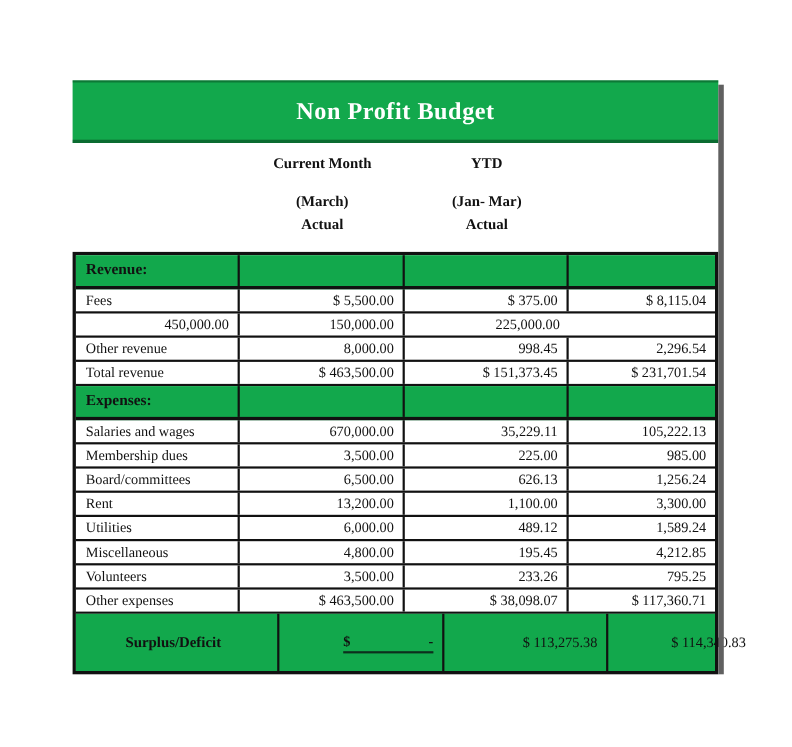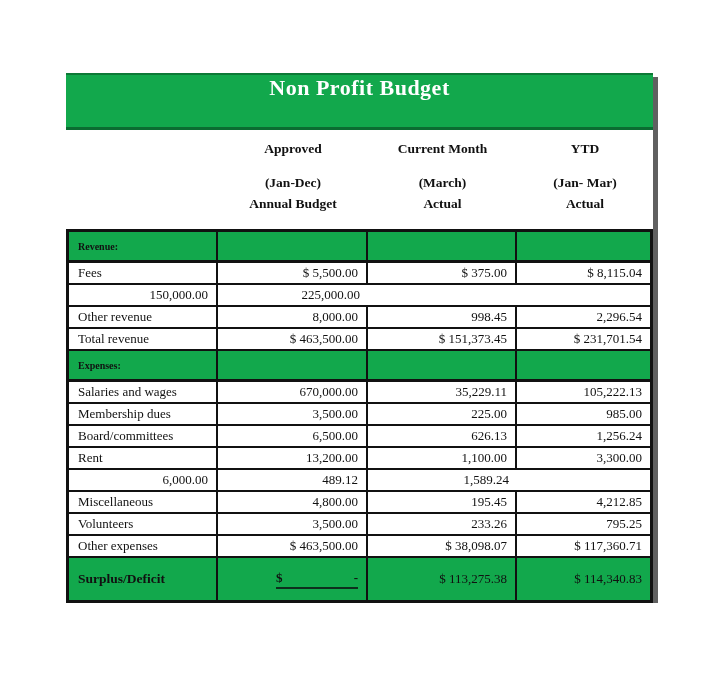--- a/index.html
+++ b/index.html
@@ -28,21 +28,21 @@
     width: 5px;
     background: var(--shadow, #606060);
   }
   .title-bar {
     height: 57px;
     background: var(--green, #12a84c);
     border-top: 2px solid rgba(0,0,0,0.28);
     border-bottom: 3px solid rgba(0,0,0,0.35);
     box-sizing: border-box;
     display: flex;
-    align-items: flex-start;
+    align-items: center;
     justify-content: center;
   }
   .title {
     color: #ffffff;
     font-weight: bold;
     font-size: 22px;
     letter-spacing: 0.5px;
   }
   .col-headers {
     height: 99px;
@@ -82,26 +82,27 @@
   .cell:last-child { border-right: none; }
   .label-cell { padding-left: 9px; justify-content: flex-start; }
   .num-cell { justify-content: flex-end; padding-right: 8px; }
   .section-row {
     height: 28px;
     background: var(--green, #12a84c);
     border-bottom-width: 3px;
   }
   .section-row .label-cell {
     font-weight: bold;
-    font-size: 10px;
+    font-size: 14px;
   }
   .data-row { height: 20px; }
   .surplus-row {
-    height: 42px;
+    height: 52px;
     background: var(--green, #12a84c);
+    padding-left: 36px;
   }
   .surplus-row .label-cell { font-weight: bold; font-size: 13.5px; }
   .acct {
     display: flex;
     justify-content: space-between;
     align-items: flex-end;
     width: 82px;
     border-bottom: 2px solid var(--surplus_underline, #0d2f1d);
     padding-bottom: 1px;
     font-weight: bold;
@@ -113,25 +114,20 @@
 
 <div class="sheet">
 
   <div class="title-bar">
     <span class="title">Non Profit Budget</span>
   </div>
 
   <div class="col-headers">
     <div class="hcell"></div>
     <div class="hcell">
-      <div class="h-top">Approved</div>
-      <div class="h-mid">(Jan-Dec)</div>
-      <div class="h-bottom">Annual Budget</div>
-    </div>
-    <div class="hcell">
       <div class="h-top">Current Month</div>
       <div class="h-mid">(March)</div>
       <div class="h-bottom">Actual</div>
     </div>
     <div class="hcell">
       <div class="h-top">YTD</div>
       <div class="h-mid">(Jan- Mar)</div>
       <div class="h-bottom">Actual</div>
     </div>
   </div>
@@ -146,20 +142,21 @@
     </div>
 
     <div class="row data-row">
       <div class="cell label-cell">Fees</div>
       <div class="cell num-cell">$ 5,500.00</div>
       <div class="cell num-cell">$ 375.00</div>
       <div class="cell num-cell">$ 8,115.04</div>
     </div>
 
     <div class="row data-row">
+      <div class="cell num-cell">450,000.00</div>
       <div class="cell num-cell">150,000.00</div>
       <div class="cell num-cell">225,000.00</div>
     </div>
 
     <div class="row data-row">
       <div class="cell label-cell">Other revenue</div>
       <div class="cell num-cell">8,000.00</div>
       <div class="cell num-cell">998.45</div>
       <div class="cell num-cell">2,296.54</div>
     </div>
@@ -200,20 +197,21 @@
     </div>
 
     <div class="row data-row">
       <div class="cell label-cell">Rent</div>
       <div class="cell num-cell">13,200.00</div>
       <div class="cell num-cell">1,100.00</div>
       <div class="cell num-cell">3,300.00</div>
     </div>
 
     <div class="row data-row">
+      <div class="cell label-cell">Utilities</div>
       <div class="cell num-cell">6,000.00</div>
       <div class="cell num-cell">489.12</div>
       <div class="cell num-cell">1,589.24</div>
     </div>
 
     <div class="row data-row">
       <div class="cell label-cell">Miscellaneous</div>
       <div class="cell num-cell">4,800.00</div>
       <div class="cell num-cell">195.45</div>
       <div class="cell num-cell">4,212.85</div>

